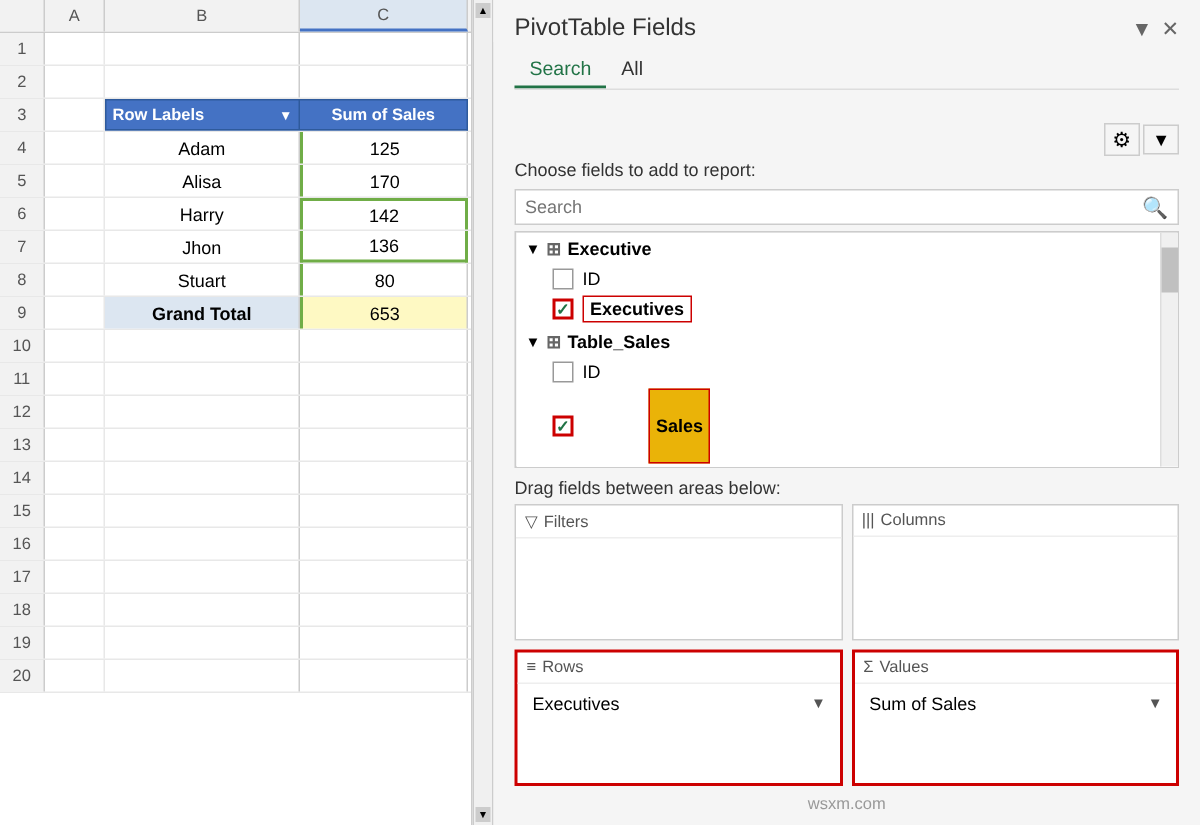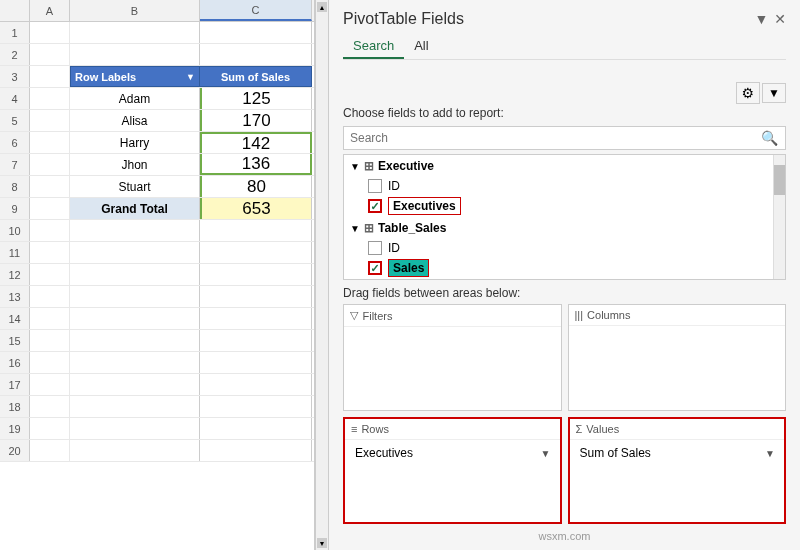--- a/index.html
+++ b/index.html
@@ -95,21 +95,21 @@
       border-right: 1px solid #ccc;
       font-size: 12px;
       flex-shrink: 0;
     }
 
     .sheet-row .cell-c {
       width: 112px;
       display: flex;
       align-items: center;
       justify-content: center;
-      font-size: 17px;
+      font-size: 12px;
       flex-shrink: 0;
       border-right: 1px solid #ccc;
     }
 
     
     .pivot-header-row .cell-b {
       background: #4472c4;
       color: #fff;
       font-weight: bold;
       font-size: 11px;
@@ -564,21 +564,21 @@
       <span class="expand-icon">▼</span>
       <span class="table-icon">⊞</span>
       <span>Table_Sales</span>
     </div>
     <div class="field-item">
       <div class="field-checkbox"></div>
       <span>ID</span>
     </div>
     <div class="field-item">
       <div class="field-checkbox checked"></div>
-      <span class="field-label-checked" style="border:1px solid #c00;padding:1px 4px;background:#14b8a6;">Sales</span>
+      <span class="field-label-checked" style="border:1px solid #c00;padding:17px 4px;background:#eab308;margin-left:44px;">Sales</span>
     </div>
 
     <div style="position:absolute;right:0;top:0;width:12px;height:100%;background:#f0f0f0;border-left:1px solid #ddd;">
       <div style="width:12px;height:30px;background:#c0c0c0;margin-top:10px;"></div>
     </div>
   </div>
 
   <div class="drag-fields-section">Drag fields between areas below:</div>
 
   <div class="drag-areas">

